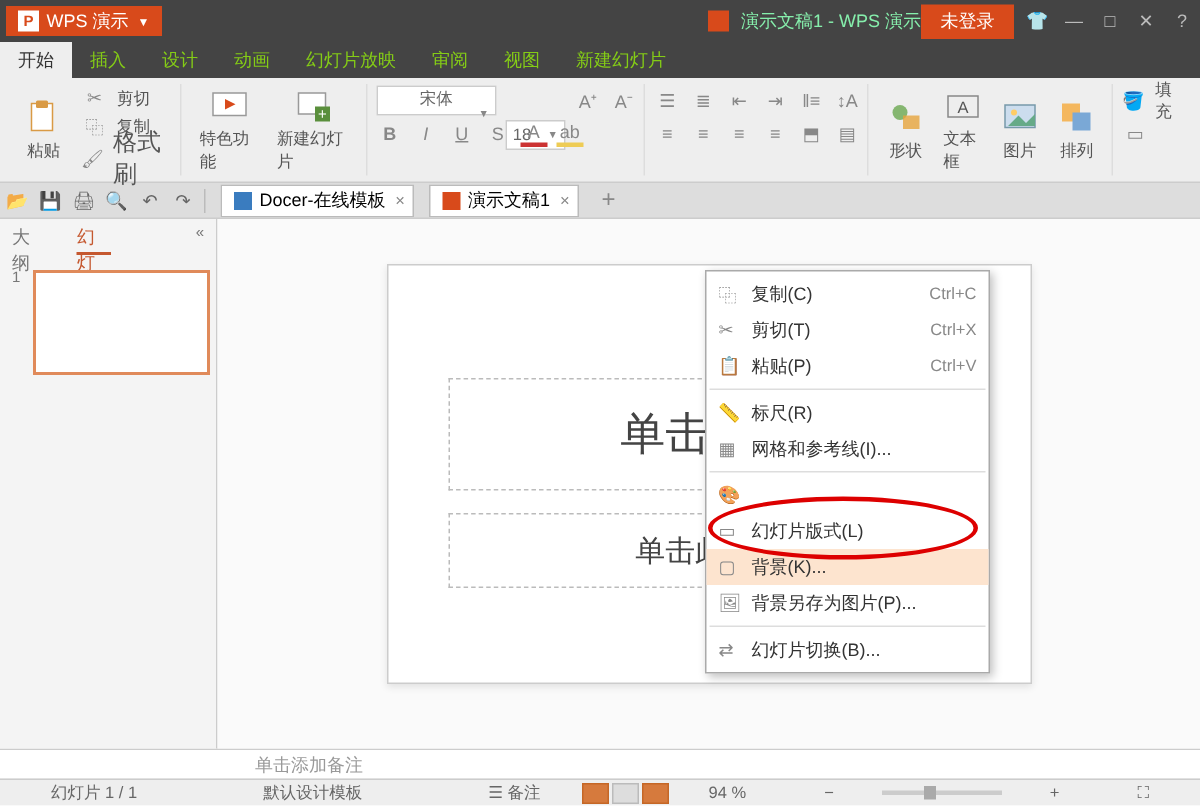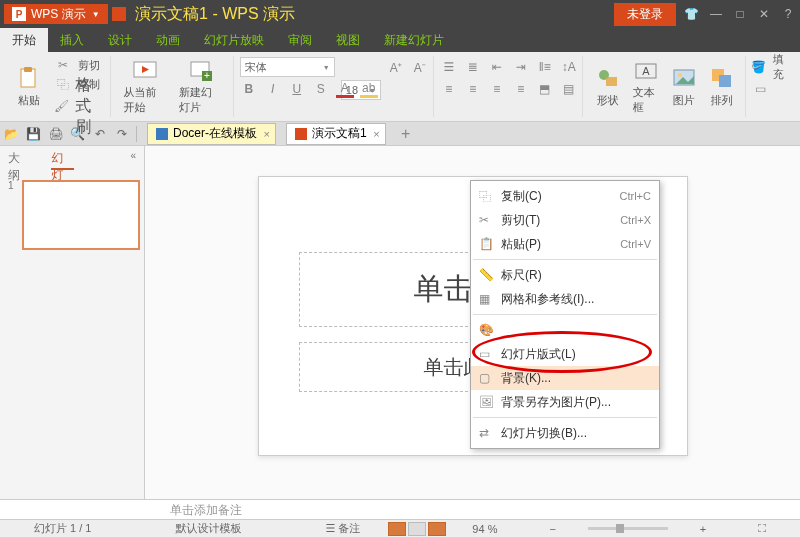--- a/index.html
+++ b/index.html
@@ -2,44 +2,44 @@
 <html><head>
 <meta charset="utf-8">
 <style>
 * { margin:0; padding:0; box-sizing:border-box; font-family:"Microsoft YaHei",sans-serif; }
 body { width:800px; height:537px; background:#fff; overflow:hidden; position:relative; font-size:12px; }
 
 .titlebar { height:28px; background:#444444; display:flex; align-items:center; color:#ddd; }
 .app-brand { background:#d84a1b; height:20px; margin:0 4px; padding:2px 8px; color:#fff; display:flex; align-items:center; }
 .app-brand .p { background:#fff; color:#d84a1b; font-weight:bold; width:14px; height:14px; display:inline-flex; align-items:center; justify-content:center; margin-right:5px; font-size:10px; }
 .app-brand .caret { margin-left:6px; font-size:8px; }
-.title-text { flex:1; text-align:left; font-size:16px; color:#fde047; }
+.title-text { flex:1; text-align:right; font-size:12px; color:#86efac; }
 .title-icon { width:14px; height:14px; background:#d84a1b; display:inline-block; margin-right:5px; vertical-align:middle; }
 .login-btn { background:#d84a1b; color:#fff; padding:3px 13px; margin-right:4px; }
 .win-btn { width:24px; text-align:center; color:#bbb; cursor:pointer; }
 .win-btn.shirt, .win-btn.question { font-size:12px; }
 
 .menubar { height:24px; background:#444; display:flex; }
 .menu-item { color:#84cc16; padding:4px 12px; cursor:pointer; }
 .menu-item.active { background:#eee; color:#333; }
 
 .ribbon { height:70px; background:#eeeeee; border-bottom:1px solid #ccc; display:flex; align-items:stretch; padding:4px 6px; gap:2px; position:relative; }
 .ribbon-group { display:flex; flex-direction:column; justify-content:flex-start; padding:0 4px; border-right:1px solid #ddd; }
 .ribbon-big { display:flex; flex-direction:column; align-items:center; justify-content:center; padding:2px 6px; cursor:pointer; }
 .ribbon-big .ico { width:26px; height:26px; display:flex; align-items:center; justify-content:center; }
 .ribbon-big span { font-size:11px; color:#555; margin-top:2px; }
 .ribbon-row { display:flex; gap:6px; align-items:center; height:22px; }
 .ribbon-sm { width:18px; height:18px; display:flex; align-items:center; justify-content:center; cursor:pointer; color:#888; }
-.font-box { width:95px; height:20px; border:1px solid #ccc; background:#fff; display:flex; align-items:center; padding:0 4px; font-size:11px; color:#666; }
+.font-box { width:80px; height:20px; border:1px solid #ccc; background:#fff; display:flex; align-items:center; padding:0 4px; font-size:11px; color:#666;flex-direction:column; }
 .size-box { width:40px; height:20px; border:1px solid #ccc; background:#fff; display:flex; align-items:center; padding:0 4px; font-size:11px; color:#666;margin-top:46px; }
 .dcar { font-size:7px; color:#888; margin-left:auto; }
 
 .quickbar { height:24px; background:#ddd; display:flex; align-items:center; padding:0 4px; gap:6px; border-bottom:1px solid #ccc; }
 .qbtn { width:16px; height:16px; display:flex; align-items:center; justify-content:center; color:#666; cursor:pointer; }
-.tab { display:flex; align-items:center; height:22px; padding:0 18px 0 8px; margin-left:4px; background:#fef9c3; border:1px solid #bbb; position:relative; cursor:pointer; }
+.tab { display:flex; align-items:center; height:22px; padding:0 18px 0 8px; margin-left:4px; background:#ffffff; border:1px solid #bbb; position:relative; cursor:pointer; }
 .tab.active { background:#fff; }
 .tab-close { position:absolute; right:5px; color:#888; font-size:11px; }
 .tab-ico { width:12px; height:12px; margin-right:5px; }
 
 .main { display:flex; height:calc(537px - 28px - 24px - 70px - 24px - 20px - 18px); }
 .sidepanel { width:145px; background:#f4f4f4; border-right:1px solid #ccc; display:flex; flex-direction:column; }
 .side-tabs { display:flex; height:24px; gap:28px; padding:4px 8px 0; }
 .side-tab { font-size:12px; color:#777; cursor:pointer; }
 .side-tab.active { color:#c5582f; border-bottom:2px solid #c5582f; }
 .thumbs { flex:1; padding:10px 8px; }
@@ -131,21 +131,21 @@
     </div>
   </div>
   <div class="ribbon-group" style="flex-direction:row;">
     <div class="ribbon-big">
       <div class="ico">
           <svg width="24" height="24">
             <rect x="1" y="3" width="22" height="15" fill="#fff" stroke="#999"></rect>
             <polygon points="9,7 9,14 16,10.5" fill="#d84a1b"></polygon>
           </svg>
         </div>
-      <span>从当前开始</span>
+      <span>特色功能</span>
     </div>
     <div class="ribbon-big">
       <div class="ico">
           <svg width="24" height="24">
             <rect x="2" y="3" width="18" height="14" fill="#fff" stroke="#999"></rect>
             <rect x="13" y="12" width="10" height="10" fill="#5a8f3c"></rect>
             <text x="18" y="20" fill="#fff" font-size="10" text-anchor="middle">+</text>
           </svg>
         </div>
       <span>新建幻灯片</span>

